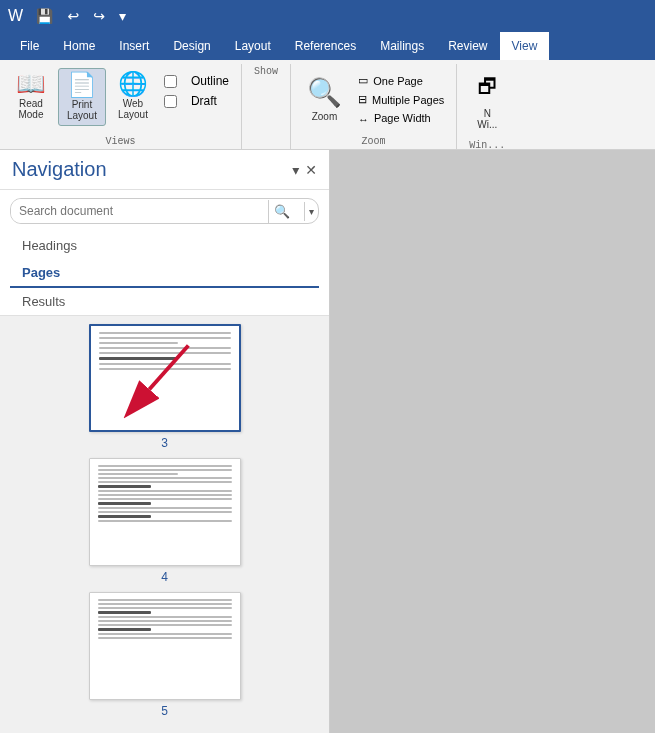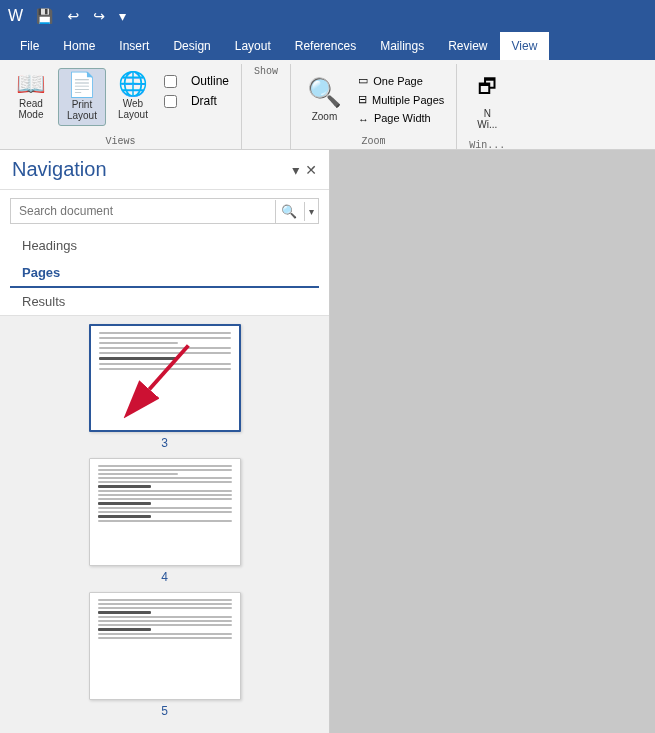--- a/index.html
+++ b/index.html
@@ -165,22 +165,23 @@
       font-weight: 300;
     }
     .nav-controls { display: flex; gap: 6px; align-items: center; }
     .nav-ctrl-btn { cursor: pointer; font-size: 14px; color: #555; }
 
     .nav-search {
       display: flex;
       align-items: center;
       margin: 8px 10px;
       border: 1px solid #ccc;
-      border-radius: 0;
+      border-radius: 11px;
       overflow: hidden;
+      gap: 7px;
     }
     .nav-search input {
       flex: 1;
       border: none;
       padding: 5px 8px;
       font-size: 12px;
       outline: none;
       color: #999;
     }
     .nav-search-btn {

